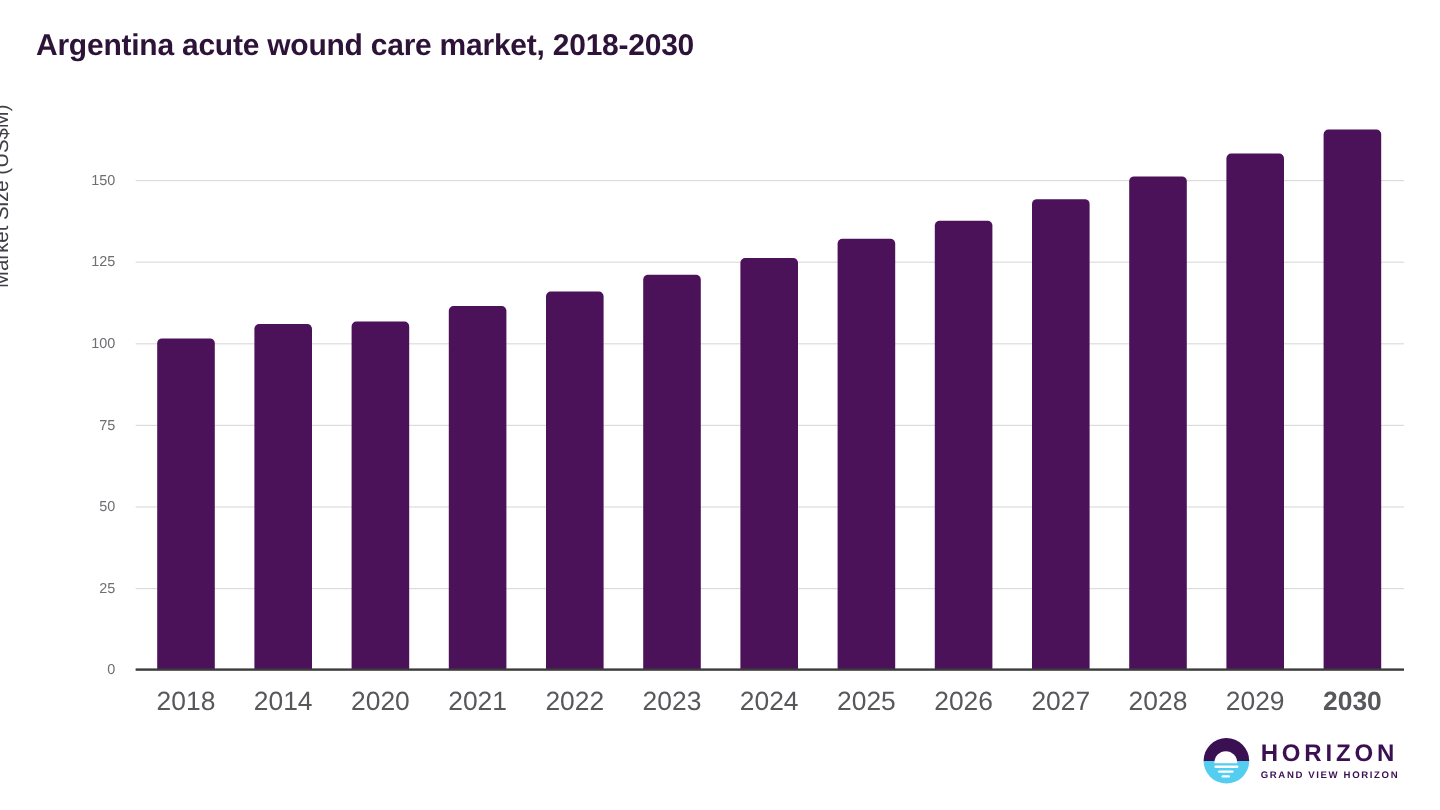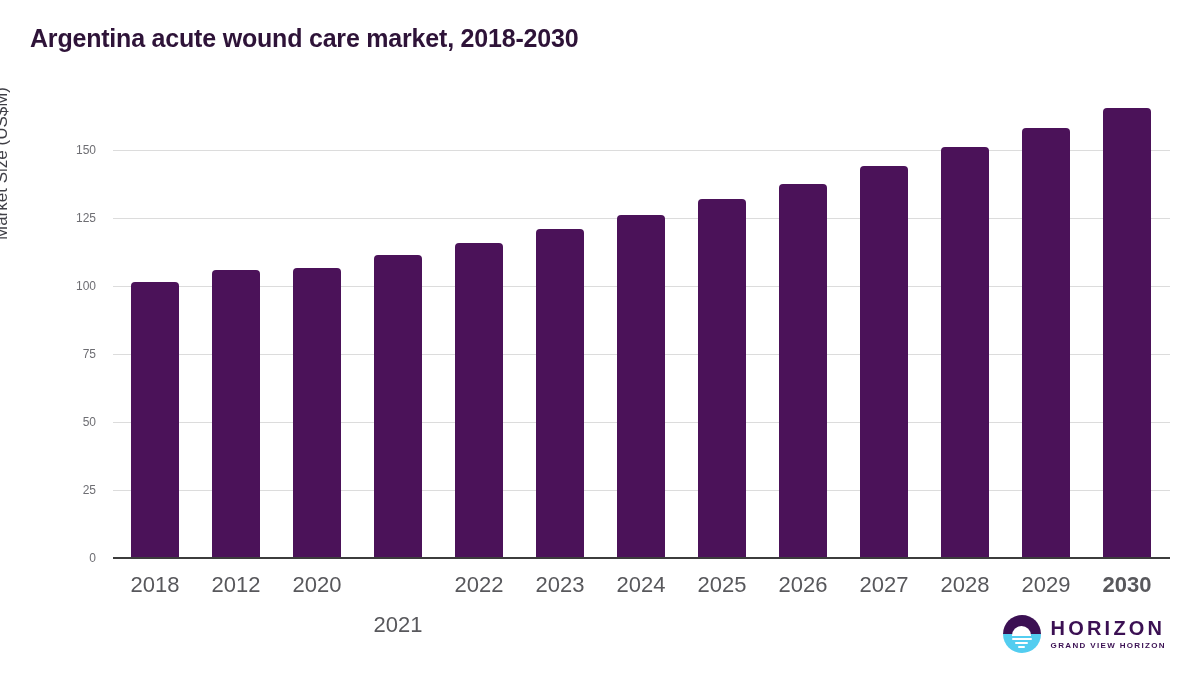--- a/index.html
+++ b/index.html
@@ -199,23 +199,23 @@
       <div class="y-tick-label" style="top: 558px;">0</div>
       <div class="y-tick-label" style="top: 489.977px;">25</div>
       <div class="y-tick-label" style="top: 421.953px;">50</div>
       <div class="y-tick-label" style="top: 353.93px;">75</div>
       <div class="y-tick-label" style="top: 285.907px;">100</div>
       <div class="y-tick-label" style="top: 217.884px;">125</div>
       <div class="y-tick-label" style="top: 149.86px;">150</div>
     </div>
   <div id="x-tick-labels">
       <div class="x-tick-label" style="left: 115px;">2018</div>
-      <div class="x-tick-label" style="left: 196px;">2012</div>
+      <div class="x-tick-label" style="left: 196px;">2014</div>
       <div class="x-tick-label" style="left: 277px;">2020</div>
-      <div class="x-tick-label" style="left: 358px; margin-top: 40px;">2021</div>
+      <div class="x-tick-label" style="left: 358px;">2021</div>
       <div class="x-tick-label" style="left: 439px;">2022</div>
       <div class="x-tick-label" style="left: 520px;">2023</div>
       <div class="x-tick-label" style="left: 601px;">2024</div>
       <div class="x-tick-label" style="left: 682px;">2025</div>
       <div class="x-tick-label" style="left: 763px;">2026</div>
       <div class="x-tick-label" style="left: 844px;">2027</div>
       <div class="x-tick-label" style="left: 925px;">2028</div>
       <div class="x-tick-label" style="left: 1006px;">2029</div>
       <div class="x-tick-label" style="left: 1087px; font-weight: bold;">2030</div>
     </div>

